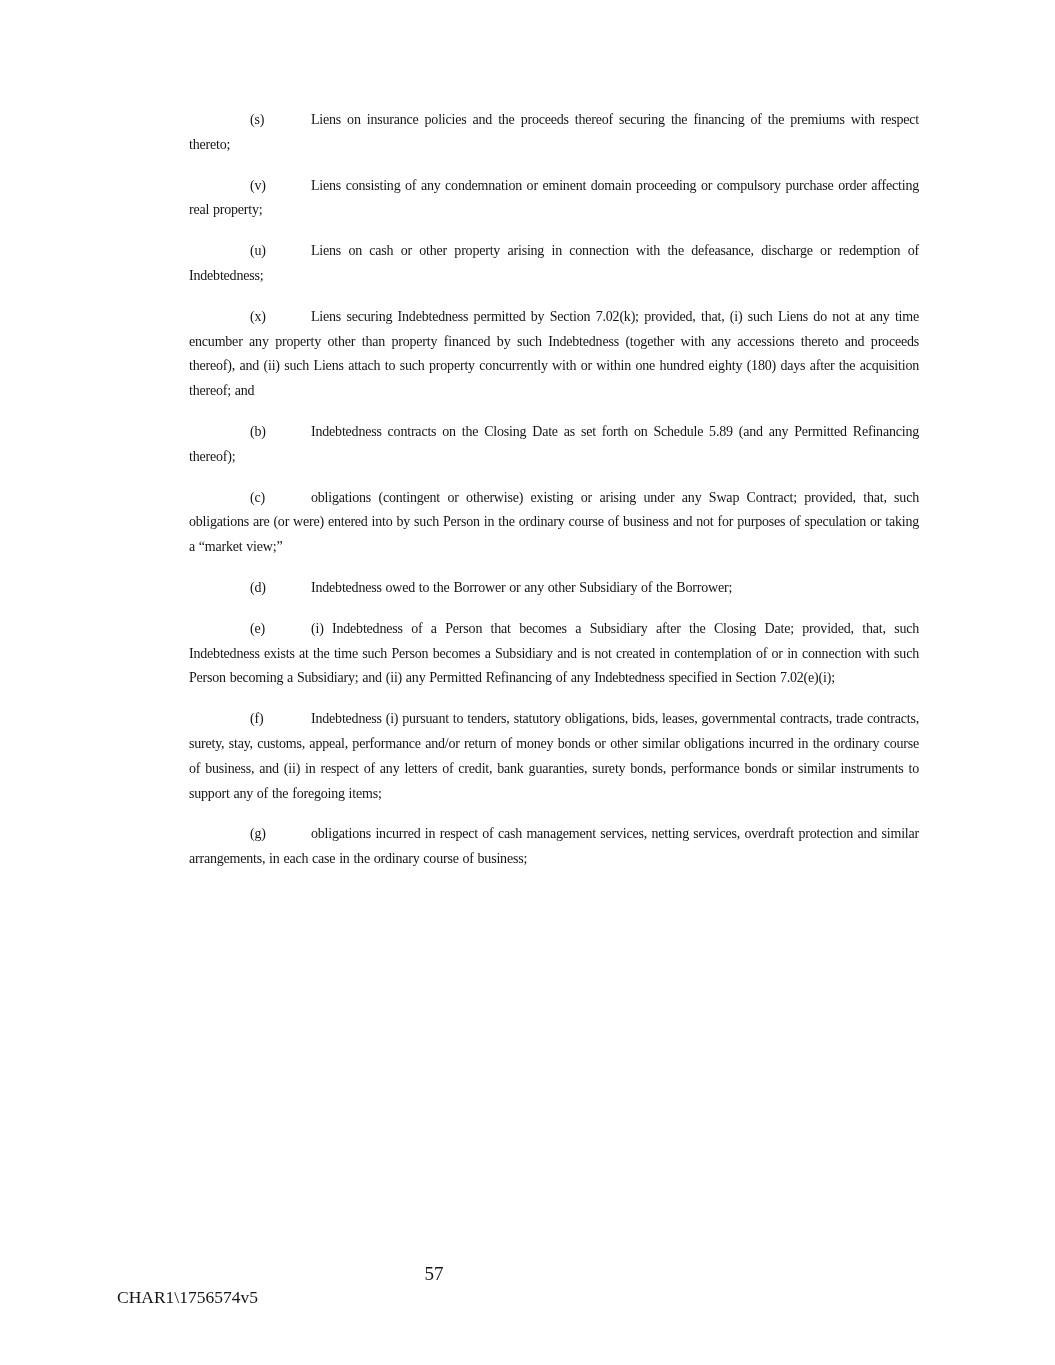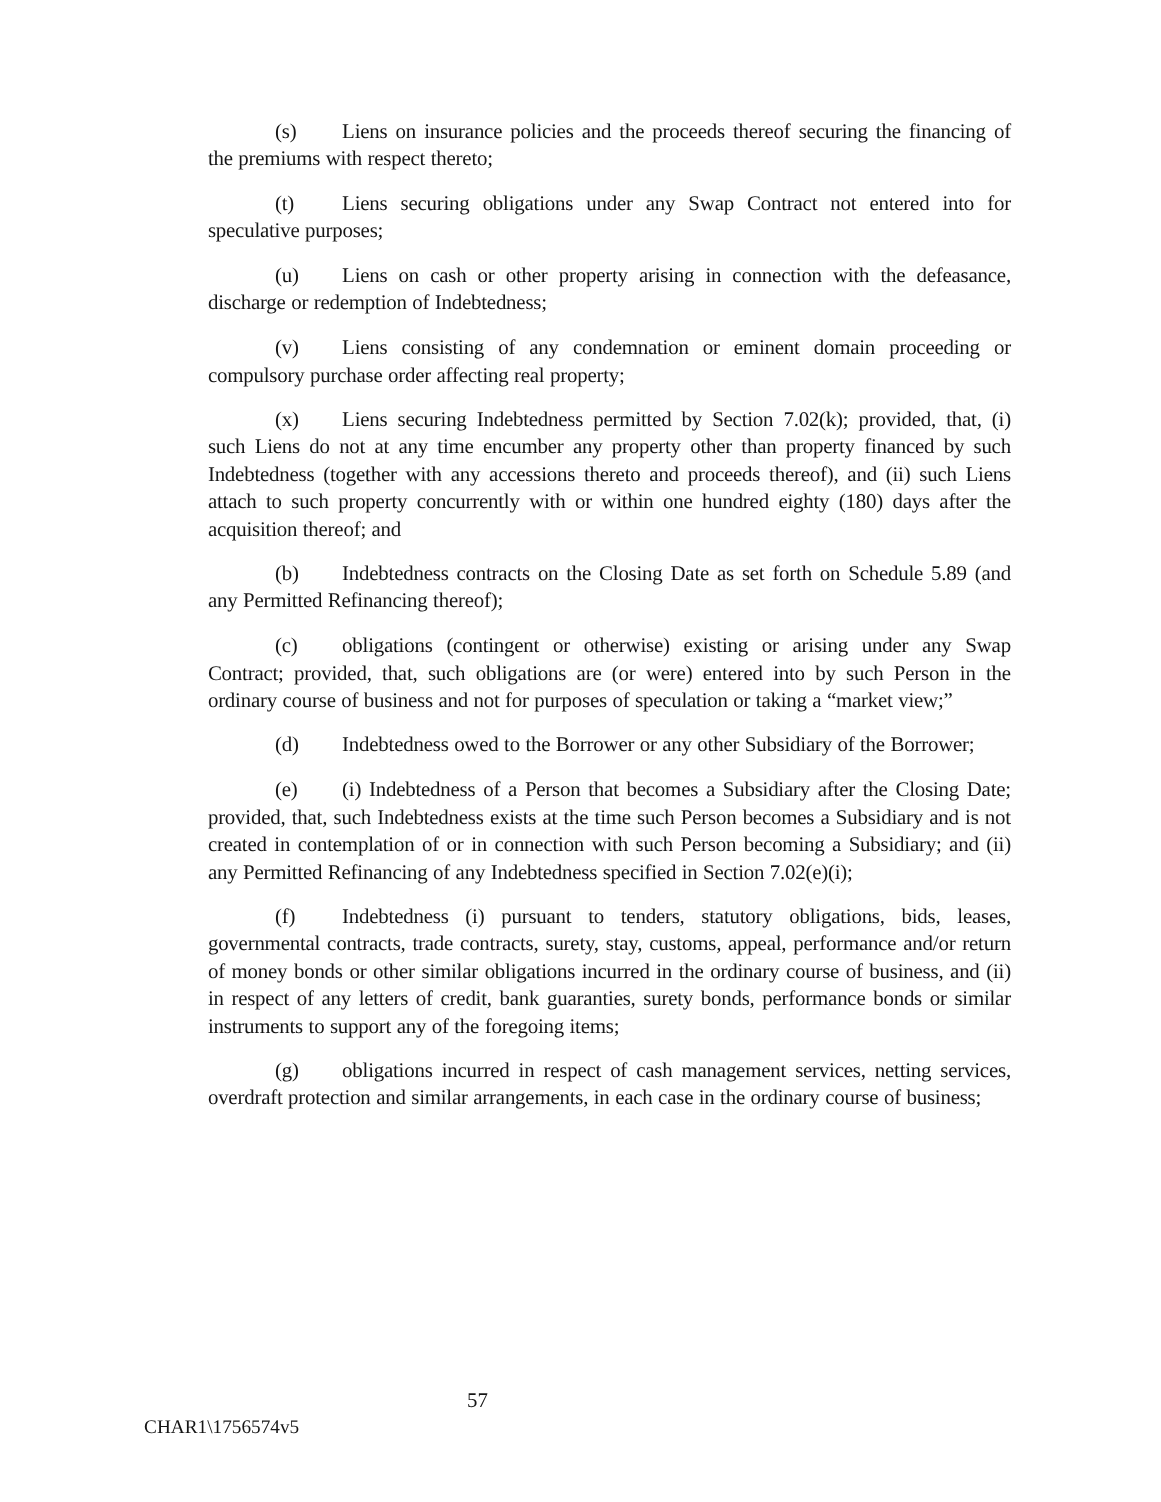--- a/index.html
+++ b/index.html
@@ -16,21 +16,21 @@
     color: #151515;
   }
   .page {
     position: absolute;
     inset: 0;
     box-sizing: border-box;
     padding: 108px 120px 0 127px;
   }
   .para {
     margin: 16px 16px 0 0;
-    font-size: 19px;
+    font-size: 14px;
     line-height: 24.8px;
     letter-spacing: -0.2px;
     text-align: justify;
     word-spacing: 0.5px;
   }
   .content .para:first-child { margin-top: 0; }
   .para.sub {
     margin-left: 62px;
     text-indent: 61px;
   }
@@ -49,34 +49,33 @@
     top: 1261px;
     left: 0;
     width: 868px;
     text-align: center;
     font-size: 19px;
     line-height: 25px;
   }
   .doc-id {
     position: absolute;
     top: 1286px;
-    left: 131px;
+    left: 117px;
     font-size: 17.5px;
     line-height: 22px;
   }
 </style>
 </head>
 <body>
 
 <div class="page">
   <main class="content" id="document-body">
       <p class="para sub"><span class="label">(s)</span><span class="seg">Liens on insurance policies and the proceeds thereof securing the financing of the premiums with respect thereto;</span></p>
-      <p class="para sub"><span class="label">(t)</span><span class="seg">Liens securing obligations under any Swap Contract not entered into for speculative purposes;</span></p>
+      <p class="para sub"><span class="label">(v)</span><span class="seg">Liens consisting of any condemnation or eminent domain proceeding or compulsory purchase order affecting real property;</span></p>
       <p class="para sub"><span class="label">(u)</span><span class="seg">Liens on cash or other property arising in connection with the defeasance, discharge or redemption of Indebtedness;</span></p>
-      <p class="para sub"><span class="label">(v)</span><span class="seg">Liens consisting of any condemnation or eminent domain proceeding or compulsory purchase order affecting real property;</span></p>
       <p class="para sub"><span class="label">(x)</span><span class="seg">Liens securing Indebtedness permitted by </span><span class="seg u">Section 7.02(k)</span><span class="seg">; </span><span class="seg u">provided</span><span class="seg">, </span><span class="seg u">that</span><span class="seg">, (i) such Liens do not at any time encumber any property other than property financed by such Indebtedness (together with any accessions thereto and proceeds thereof), and (ii) such Liens attach to such property concurrently with or within one hundred eighty (180) days after the acquisition thereof; and</span></p>
       <p class="para sub"><span class="label">(b)</span><span class="seg">Indebtedness contracts on the Closing Date as set forth on </span><span class="seg u">Schedule 5.89</span><span class="seg"> (and any Permitted Refinancing thereof);</span></p>
       <p class="para sub"><span class="label">(c)</span><span class="seg">obligations (contingent or otherwise) existing or arising under any Swap Contract; </span><span class="seg u">provided</span><span class="seg">, </span><span class="seg u">that</span><span class="seg">, such obligations are (or were) entered into by such Person in the ordinary course of business and not for purposes of speculation or taking a “market view;”</span></p>
       <p class="para sub"><span class="label">(d)</span><span class="seg">Indebtedness owed to the Borrower or any other Subsidiary of the Borrower;</span></p>
       <p class="para sub"><span class="label">(e)</span><span class="seg">(i) Indebtedness of a Person that becomes a Subsidiary after the Closing Date; </span><span class="seg u">provided</span><span class="seg">, </span><span class="seg u">that</span><span class="seg">, such Indebtedness exists at the time such Person becomes a Subsidiary and is not created in contemplation of or in connection with such Person becoming a Subsidiary; and (ii) any Permitted Refinancing of any Indebtedness specified in </span><span class="seg u">Section 7.02(e)(i)</span><span class="seg">;</span></p>
       <p class="para sub"><span class="label">(f)</span><span class="seg">Indebtedness (i) pursuant to tenders, statutory obligations, bids, leases, governmental contracts, trade contracts, surety, stay, customs, appeal, performance and/or return of money bonds or other similar obligations incurred in the ordinary course of business, and (ii) in respect of any letters of credit, bank guaranties, surety bonds, performance bonds or similar instruments to support any of the foregoing items;</span></p>
       <p class="para sub"><span class="label">(g)</span><span class="seg">obligations incurred in respect of cash management services, netting services, overdraft protection and similar arrangements, in each case in the ordinary course of business;</span></p>
     </main>
   <div class="page-number">57</div>
   <div class="doc-id">CHAR1\1756574v5</div>

